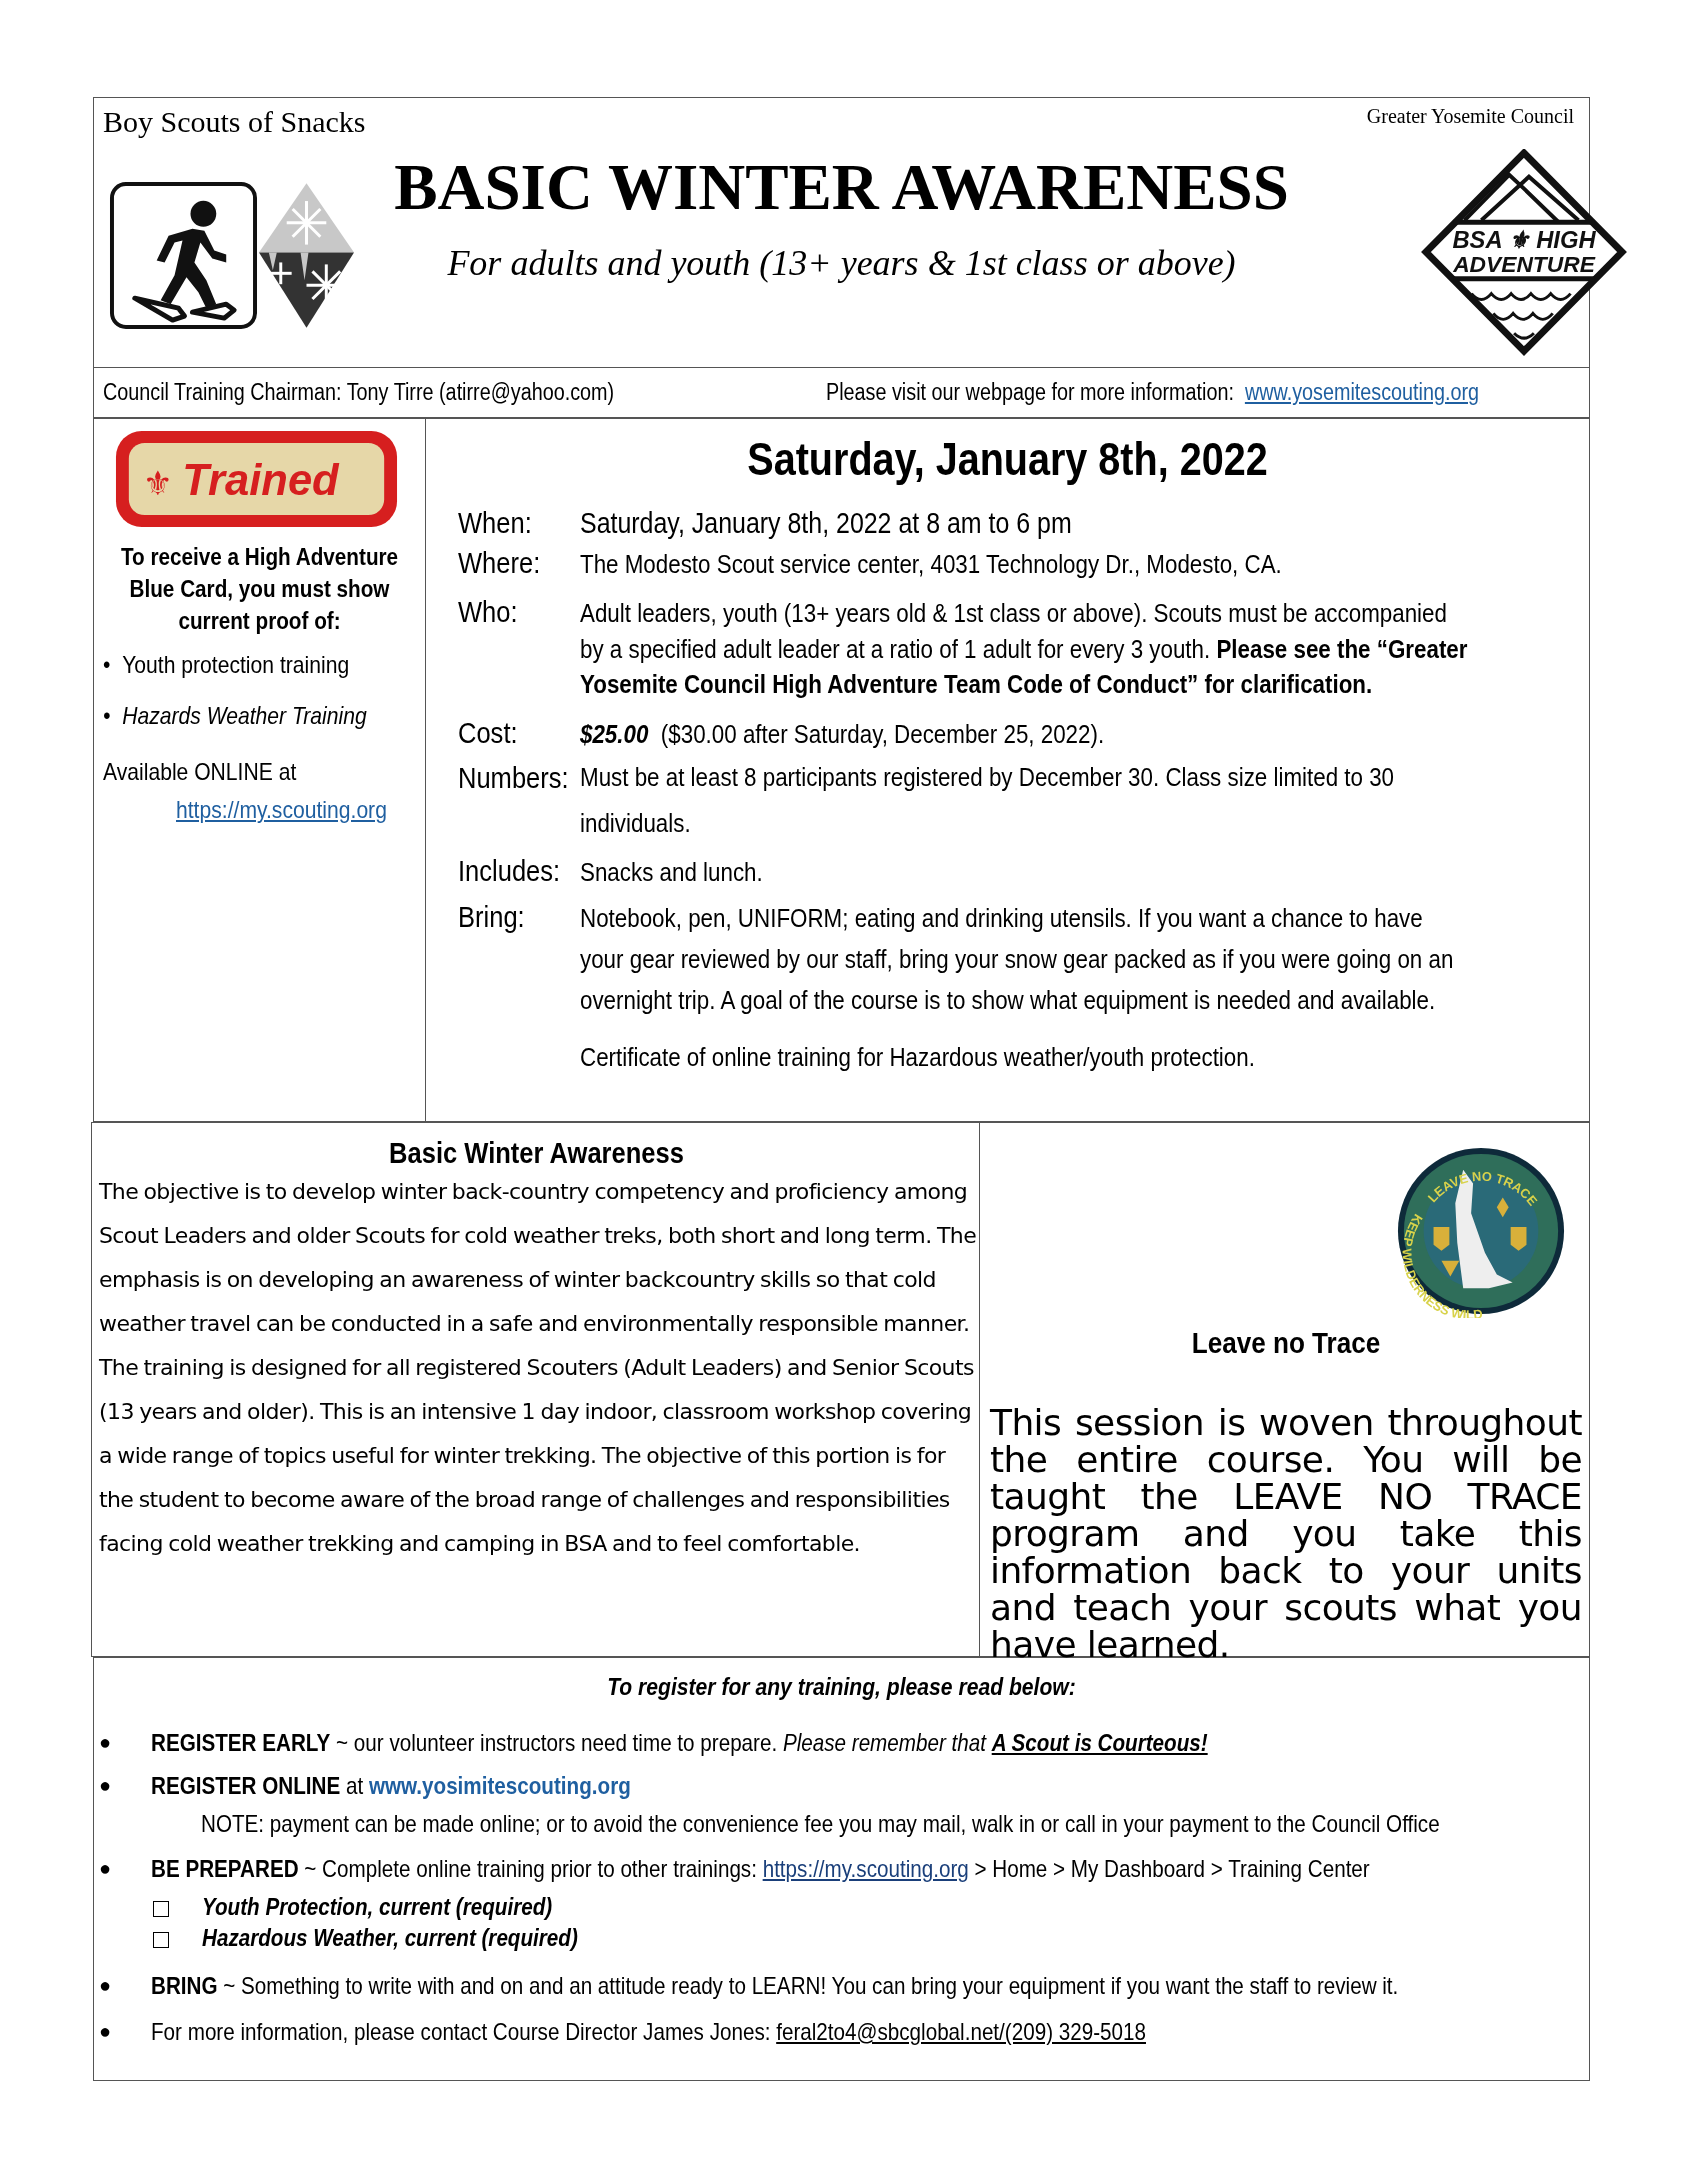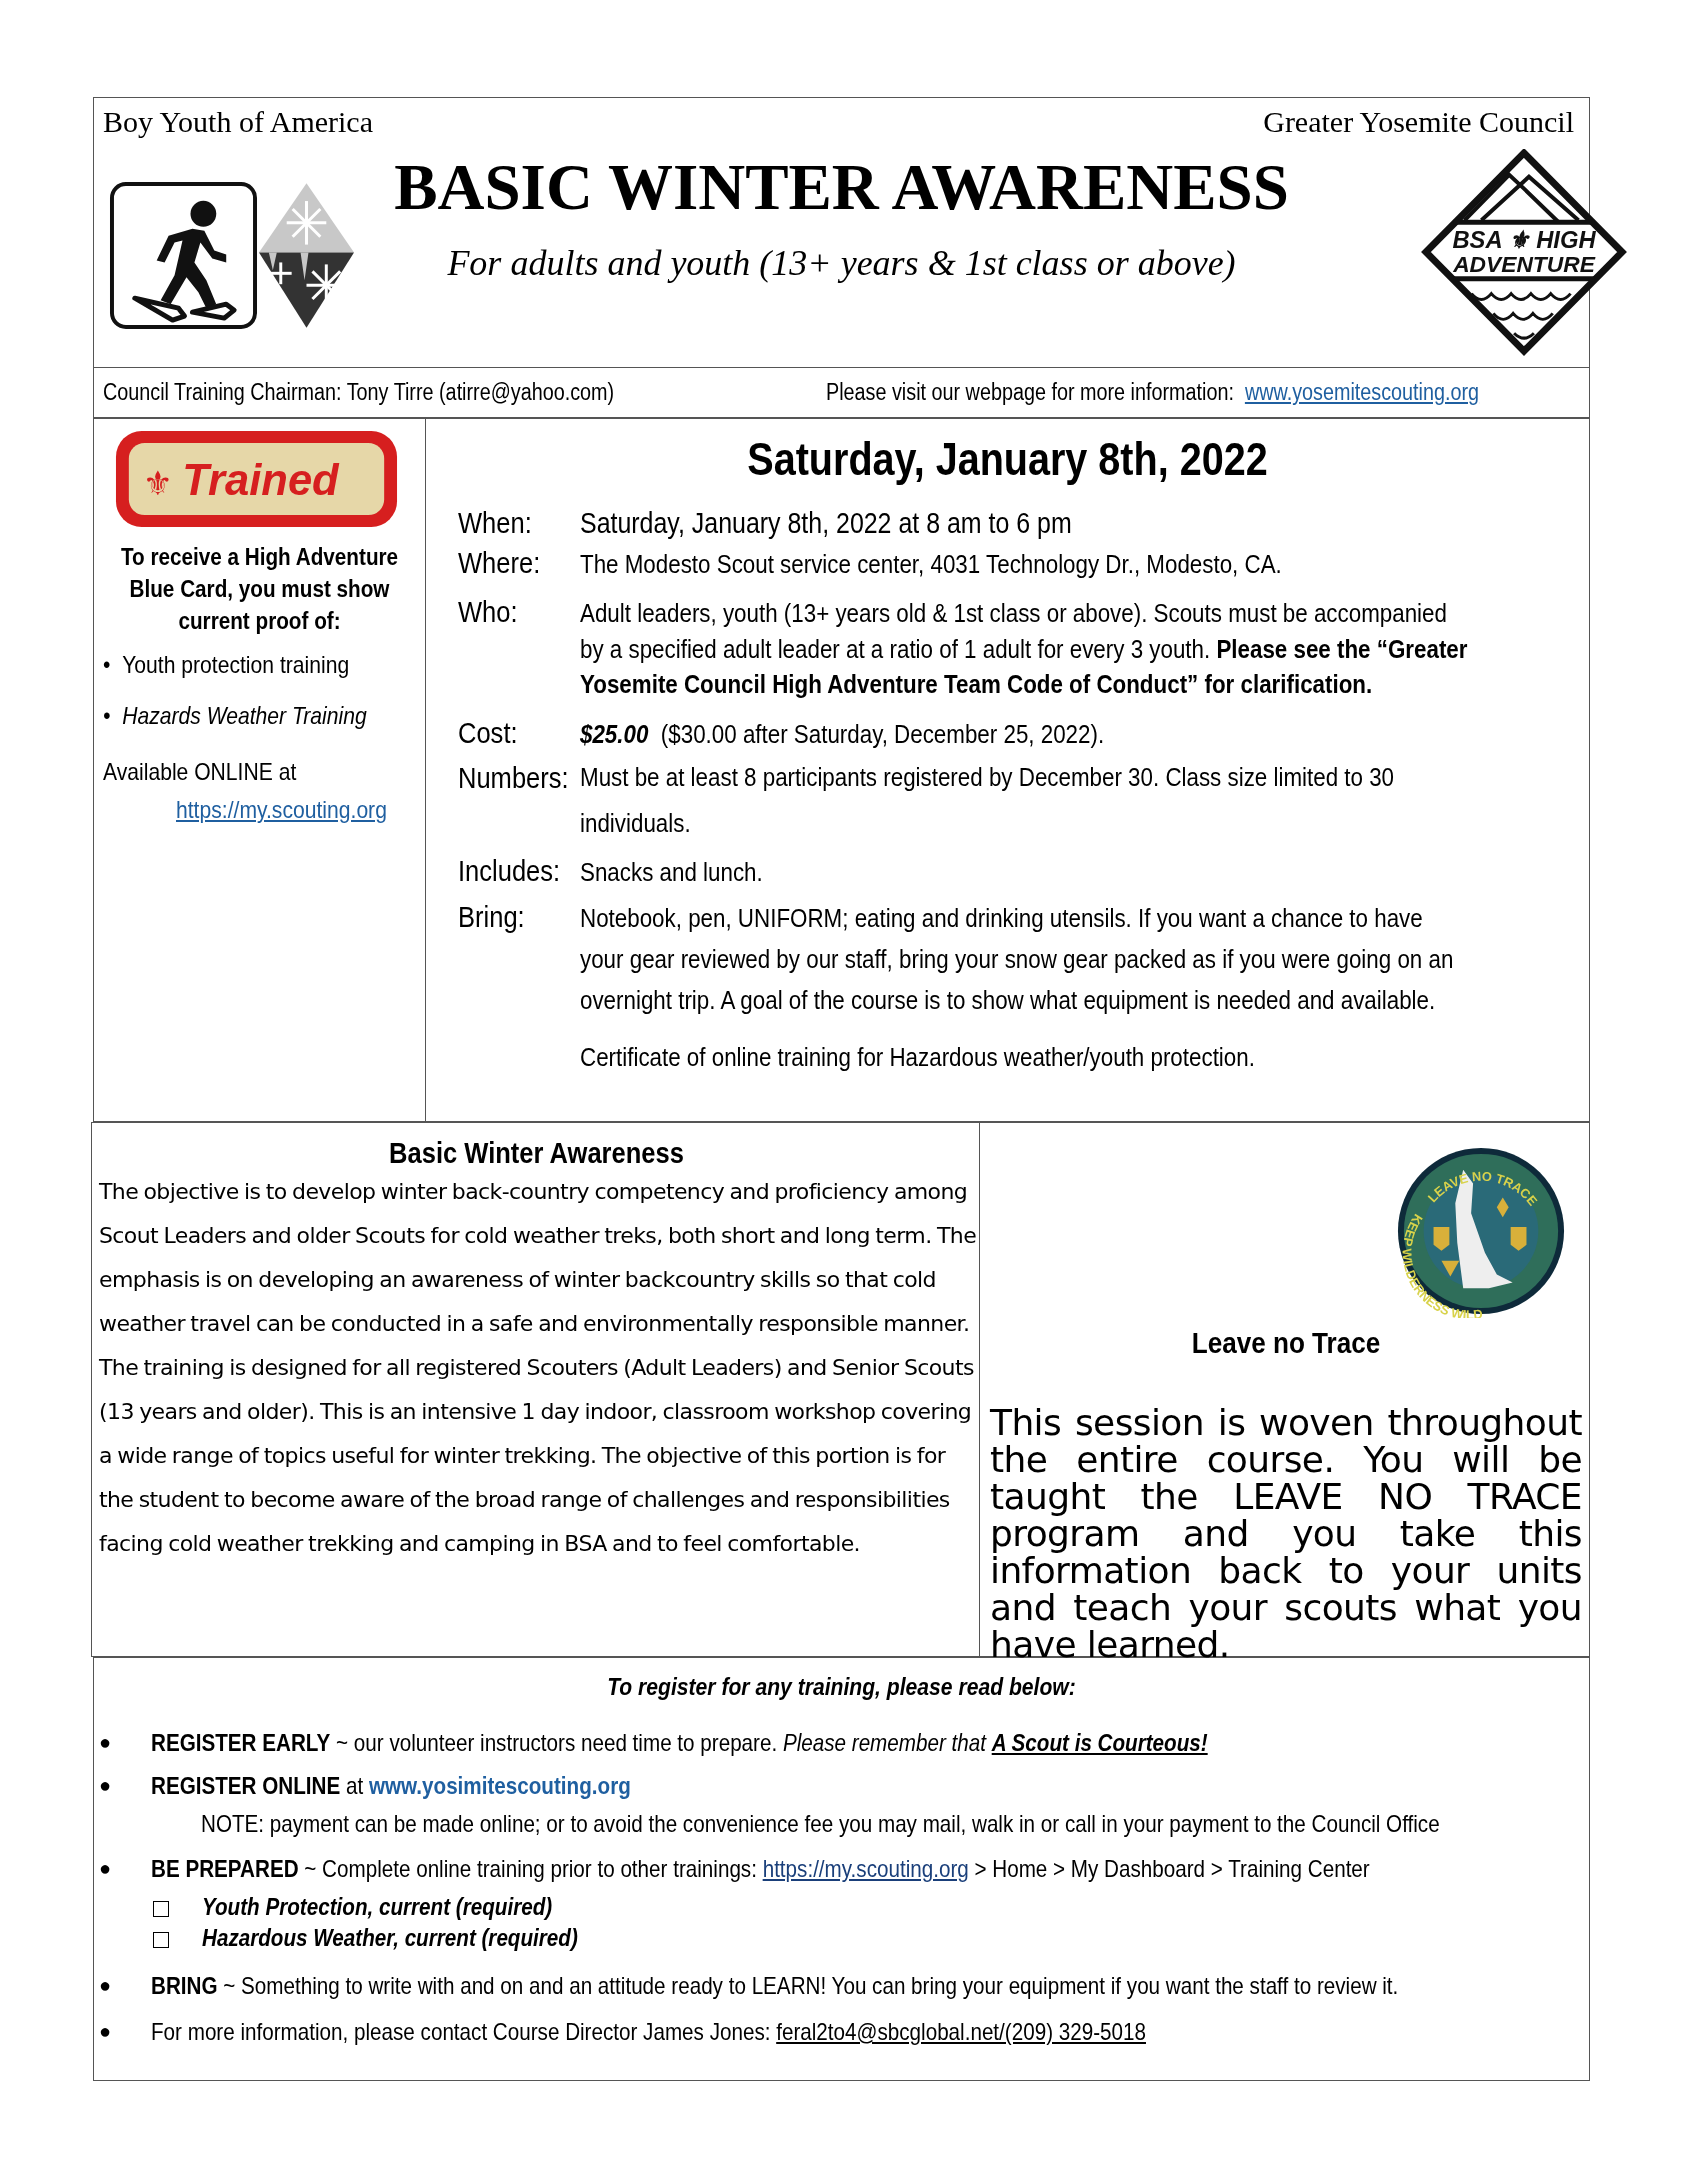--- a/index.html
+++ b/index.html
@@ -6,21 +6,21 @@
   body { width: 1683px; height: 2178px; position: relative; color: #000; font-family: "Liberation Sans", sans-serif; overflow: hidden; }
   .abs { position: absolute; }
   .box { position: absolute; border: 1.5px solid #555; box-sizing: border-box; }
   .serif { font-family: "Liberation Serif", serif; }
   .calibri { font-family: "DejaVu Sans", sans-serif; }
   .link { color: #1f5fa0; text-decoration: underline; cursor: pointer; }
   .ulink { color: #000; text-decoration: underline; cursor: pointer; }
 
   
   #hdr-left { left: 103px; top: 105px; font-size: 30px; }
-  #hdr-right { right: 109px; top: 105px; font-size: 30px; margin-left: 48px; }
+  #hdr-right { right: 109px; top: 105px; font-size: 20px; margin-left: 48px; }
   #title { left: 0; width: 1683px; top: 150px; text-align: center; font-size: 65px; font-weight: bold; letter-spacing: 0px; }
   #subtitle { left: 0; width: 1683px; top: 242px; text-align: center; font-size: 36px; font-style: italic; }
 
   #chair-line { left: 103px; top: 379px; font-size: 23px; transform: scaleX(0.86); transform-origin: left; white-space: nowrap; }
   #visit-line { left: 826px; top: 379px; font-size: 23px; transform: scaleX(0.86); transform-origin: left; white-space: nowrap; }
 
   
   .leftbold { font-weight: bold; font-size: 23px; text-align: center; line-height: 32px; transform: scaleX(0.9); }
   .lefttxt { font-size: 24px; transform: scaleX(0.88); transform-origin: left; white-space: nowrap; }
 
@@ -43,21 +43,21 @@
 <body>
 
 <div class="box" style="left:93px; top:97px; width:1497px; height:271px;"></div>
 <div class="box" style="left:93px; top:367px; width:1497px; height:51px;"></div>
 <div class="box" style="left:93px; top:418px; width:333px; height:704px;"></div>
 <div class="box" style="left:425px; top:418px; width:1165px; height:704px;"></div>
 <div class="box" style="left:91px; top:1122px; width:889px; height:535px;"></div>
 <div class="box" style="left:979px; top:1122px; width:611px; height:535px;"></div>
 <div class="box" style="left:93px; top:1657px; width:1497px; height:424px;"></div>
 
-<div id="hdr-left" class="abs serif">Boy Youth of America</div>
+<div id="hdr-left" class="abs serif">Boy Scouts of Snacks</div>
 <div id="hdr-right" class="abs serif">Greater Yosemite Council</div>
 <div id="title" class="abs serif">BASIC WINTER AWARENESS</div>
 <div id="subtitle" class="abs serif">For adults and youth (13+ years &amp; 1st class or above)</div>
 
 <div class="abs" style="left:109px; top:181px; width:149px; height:149px;">
   <svg width="149" height="149" viewBox="0 0 150 150">
     <rect x="3" y="3" width="144" height="144" rx="14" fill="#fff" stroke="#111" stroke-width="4"></rect>
     <circle cx="95" cy="33" r="13" fill="#111"></circle>
     <path d="M84 48 L60 55 L48 80 L56 82 L66 62 L74 60 L66 95 L52 120 L62 124 L78 97 L90 112 L98 128 L108 124 L98 100 L86 82 L92 62 L104 78 L118 82 L118 74 L106 70 L96 50 Z" fill="#111"></path>
     <path d="M26 118 L70 128 L76 136 L64 140 Z" fill="none" stroke="#111" stroke-width="5" stroke-linejoin="round"></path>

